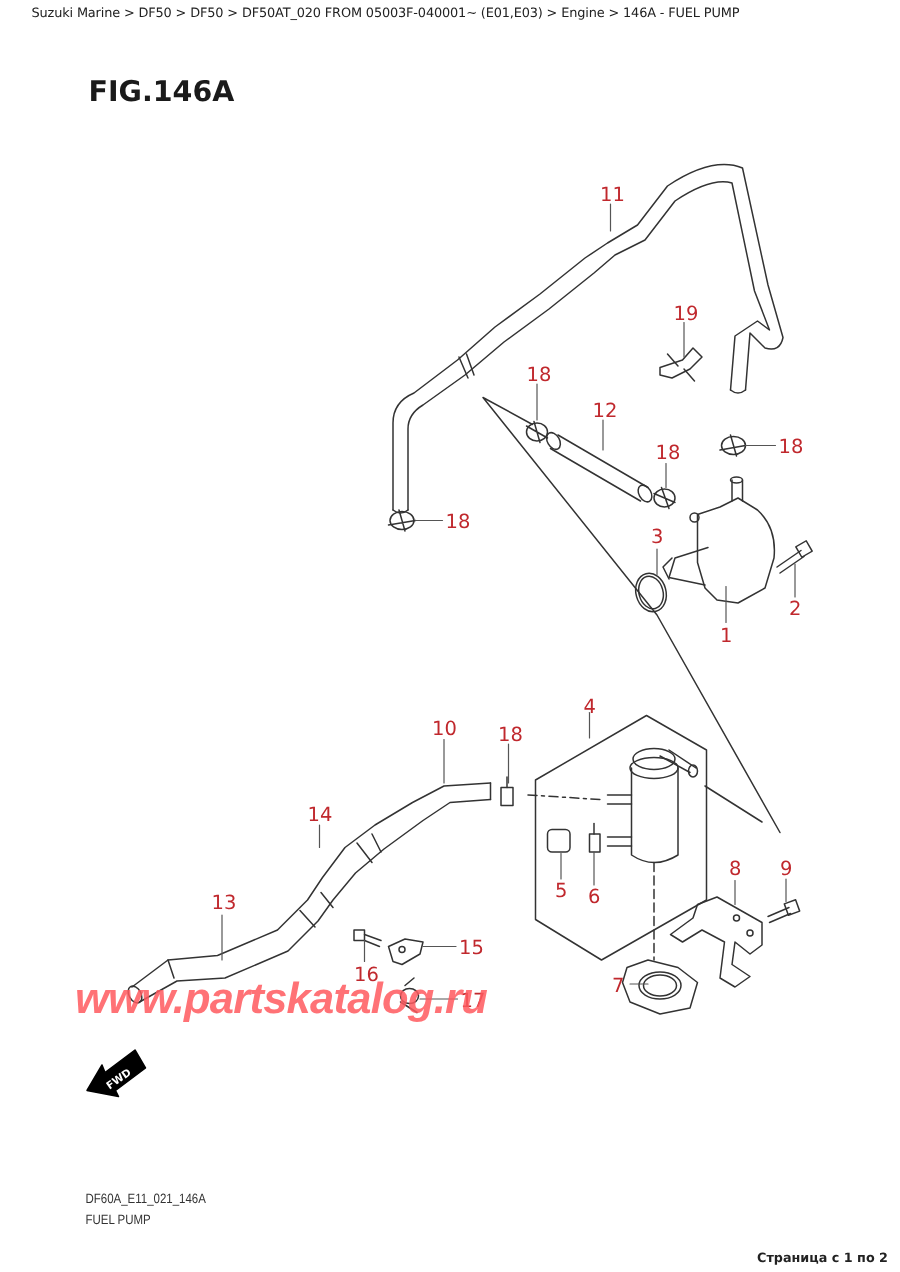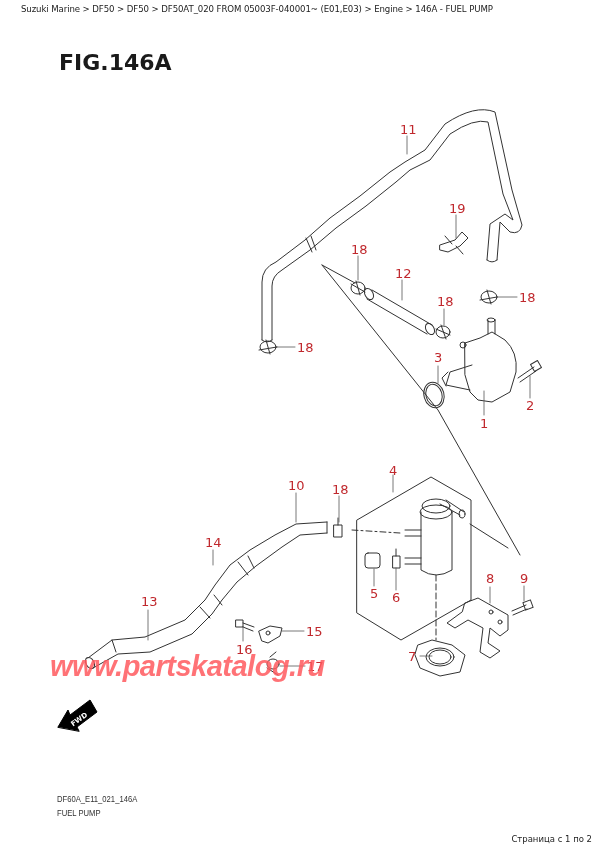--- a/index.html
+++ b/index.html
@@ -1,24 +1,24 @@
 <!DOCTYPE html>
 <html><head>
 <meta charset="utf-8">
 <style>
   html, body { margin: 0; padding: 0; background: #ffffff; }
   body { width: 600px; height: 848px; position: relative; overflow: hidden; font-family: "DejaVu Sans", sans-serif; }
   .breadcrumb { position: absolute; left: 21px; top: 4px; font-size: 8.6px; color: #222; white-space: nowrap; letter-spacing: -0.1px; }
-  .fig-title { position: absolute; left: 59px; top: 50px; font-size: 22px; font-weight: bold; color: #1a1a1a; letter-spacing: 0px; }
+  .fig-title { position: absolute; left: 59px; top: 50px; font-size: 19px; font-weight: bold; color: #1a1a1a; letter-spacing: 0px; }
   svg.diagram { position: absolute; left: 0; top: 0; }
   .callout { font-family: "DejaVu Sans", sans-serif; font-size: 13px; fill: #c0282d; }
   .watermark { position: absolute; left: 50px; top: 650px; font-family: "Liberation Sans", sans-serif; font-weight: bold; font-style: italic; font-size: 29px; color: #ff5a5f; opacity: 0.85; letter-spacing: -0.5px; white-space: nowrap; }
   .fig-code { position: absolute; left: 57px; top: 794px; font-family: "Liberation Sans", sans-serif; font-size: 9px; color: #333; transform: scaleX(0.85); transform-origin: left; }
   .fig-name { position: absolute; left: 57px; top: 808px; font-family: "Liberation Sans", sans-serif; font-size: 9px; color: #333; transform: scaleX(0.85); transform-origin: left; }
-  .pager { position: absolute; right: 8px; top: 834px; font-size: 8.5px; color: #222; }
+  .pager { position: absolute; right: 8px; top: 834px; font-size: 8.5px; color: #222; font-weight: bold; }
 </style>
 </head>
 <body>
 
 <div class="breadcrumb">Suzuki Marine &gt; DF50 &gt; DF50 &gt; DF50AT_020 FROM 05003F-040001~ (E01,E03) &gt; Engine &gt; 146A - FUEL PUMP</div>
 <div class="fig-title">FIG.146A</div>
 
 <svg class="diagram" width="600" height="848" viewBox="0 0 600 848" xmlns="http://www.w3.org/2000/svg">
   <g fill="none" stroke="#333" stroke-width="1" stroke-linejoin="round" stroke-linecap="round">
 

